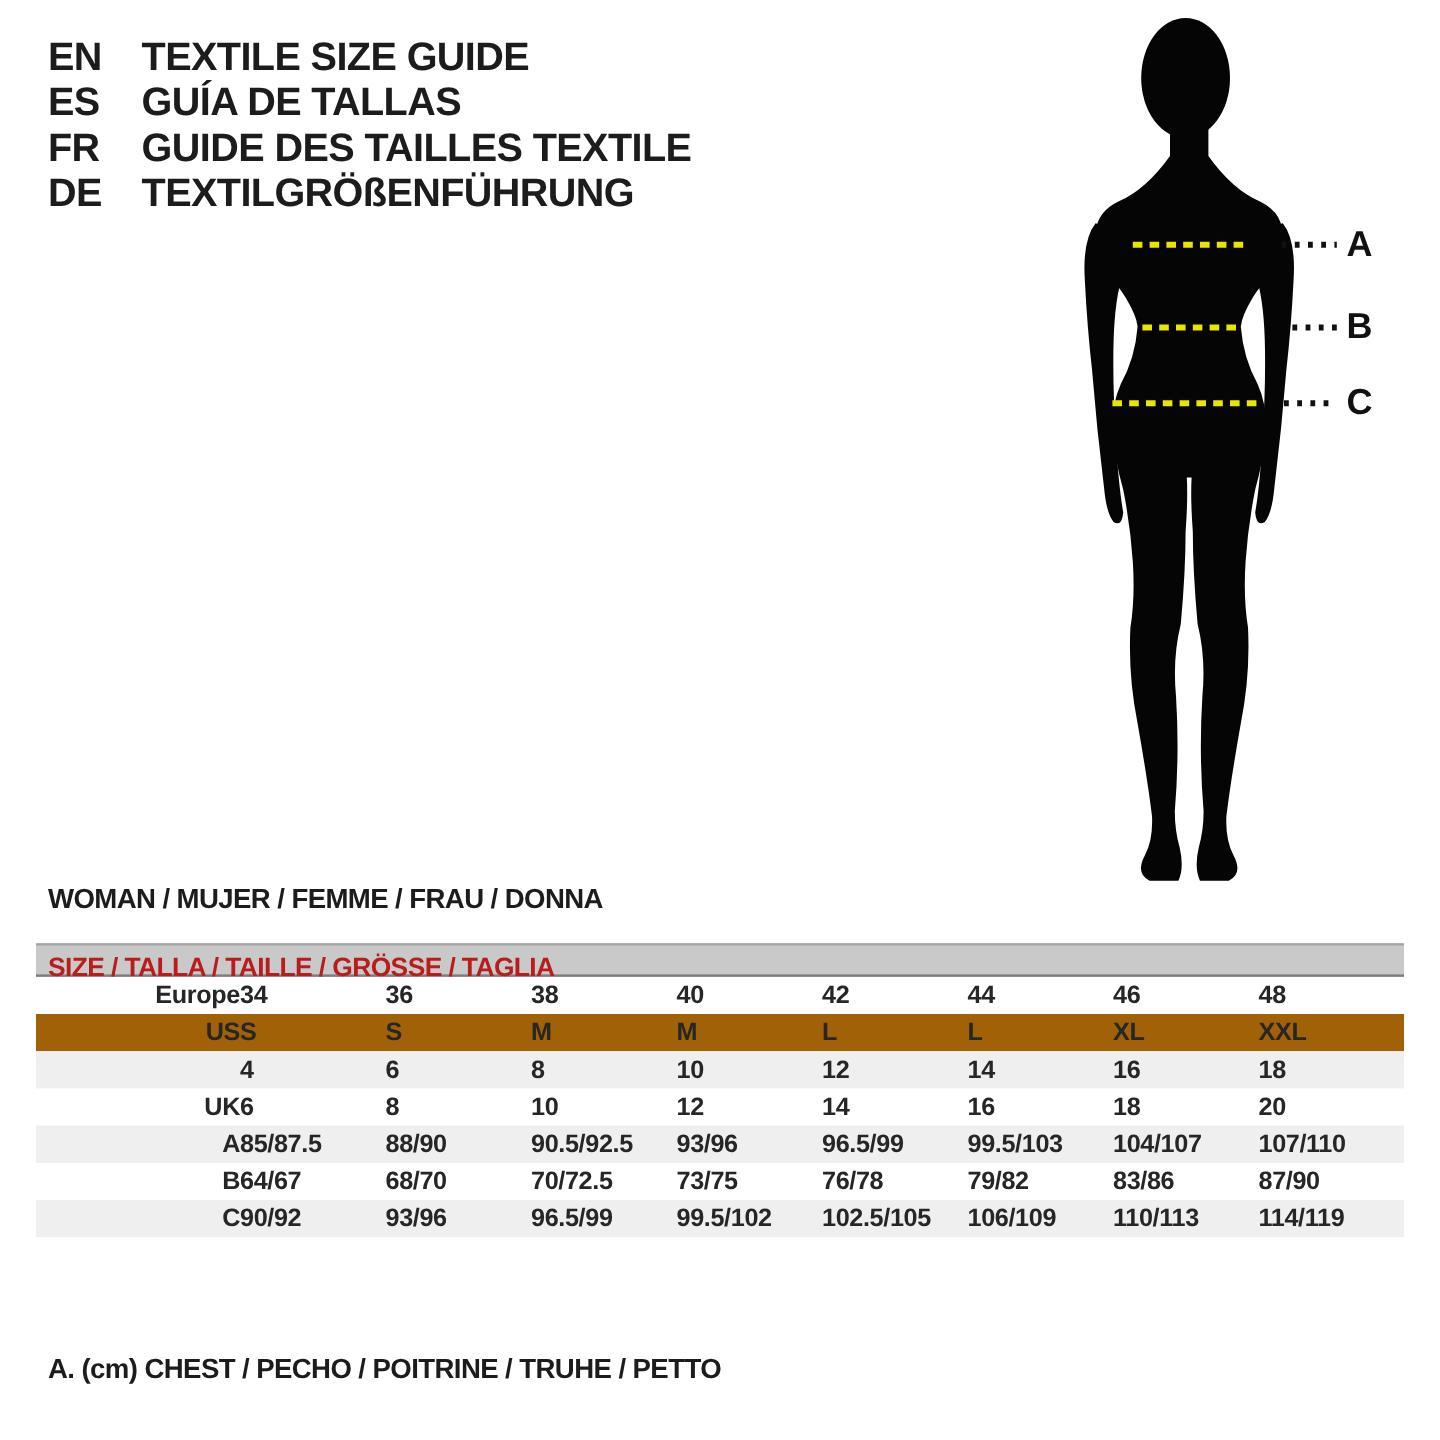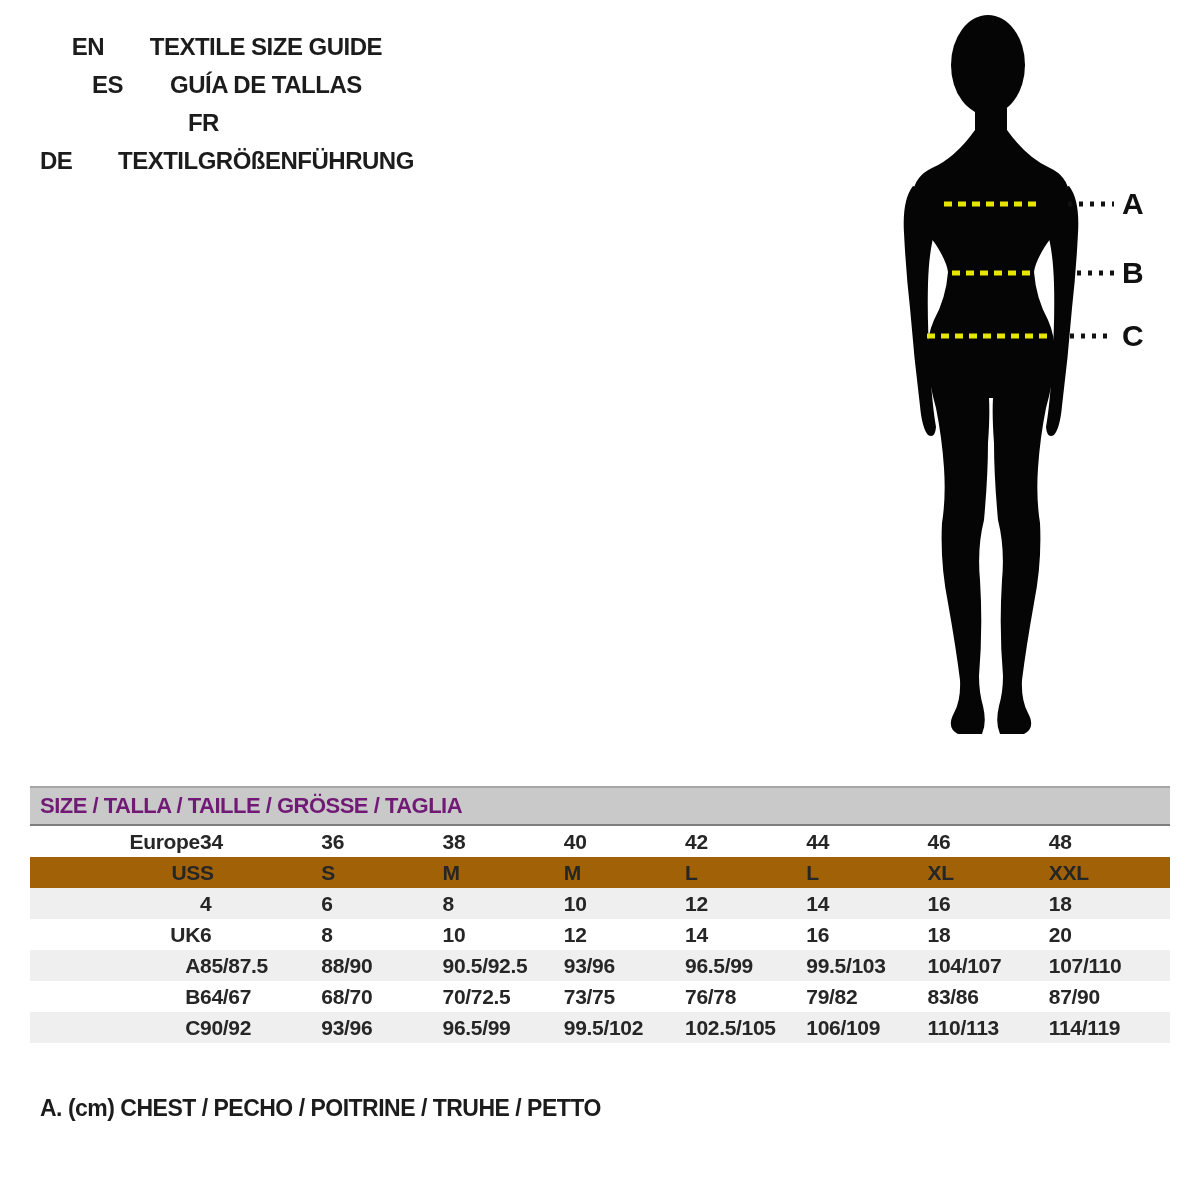--- a/index.html
+++ b/index.html
@@ -3,64 +3,65 @@
 <meta charset="utf-8">
 <style>
   html,body{margin:0;padding:0;background:#ffffff;}
   #canvas{
     position:relative;width:1200px;height:1200px;background:#ffffff;overflow:hidden;
     font-family:"Liberation Sans","DejaVu Sans",sans-serif;
     color:#1c1c1c;
   }
   
   .lang-block{position:absolute;left:40px;top:28px;}
-  .lang-row{display:flex;line-height:38px;font-size:24px;font-weight:bold;letter-spacing:-0.5px;justify-content:center;}
+  .lang-row{display:flex;line-height:38px;font-size:33px;font-weight:bold;letter-spacing:-0.5px;}
   .lang-code{width:78px;flex:0 0 78px;}
   .lang-label{white-space:nowrap;}
   
   .figure-wrap{position:absolute;left:880px;top:8px;width:250px;height:735px;}
   .measure-label{
     position:absolute;left:1122px;width:36px;text-align:left;
     font-size:30px;font-weight:bold;line-height:32px;color:#111;
   }
   
   .gender-title{position:absolute;left:40px;top:736px;font-size:23px;font-weight:bold;letter-spacing:-0.5px;white-space:nowrap;}
   
   .size-table{position:absolute;left:30px;top:786px;width:1140px;}
   .thead{
-    height:40px;line-height:36px;background:#c9c9c9;
+    height:28px;line-height:36px;background:#c9c9c9;
     border-top:2px solid #a6a6a6;border-bottom:2px solid #7d7d7d;
     box-sizing:border-box;padding-left:10px;
-    font-size:22px;font-weight:bold;letter-spacing:-0.5px;color:#701a75;
+    font-size:22px;font-weight:bold;letter-spacing:-0.5px;color:#b91c1c;
   }
   .trow{display:grid;grid-template-columns:170px repeat(8,1fr);height:31px;align-items:center;}
   .trow.shaded{background:#efefef;}
   .tcell{font-size:21px;font-weight:bold;letter-spacing:-0.3px;color:#262626;}
   .tcell.label{padding-left:10px;text-align:right;}
   .tcell.val{text-align:left;}
   
   .legend-block{position:absolute;left:40px;top:1092px;}
-  .legend-line{font-size:23px;font-weight:bold;line-height:32px;letter-spacing:-0.5px;white-space:nowrap;}
+  .legend-line{font-size:23px;font-weight:bold;line-height:32px;letter-spacing:-0.5px;white-space:nowrap;margin-top:32px;}
 </style>
 </head>
 <body>
 
 <div id="canvas">
 
   <div class="lang-block">
     <div class="lang-row">
       <span class="lang-code">EN</span>
       <span class="lang-label">TEXTILE SIZE GUIDE</span>
     </div>
     <div class="lang-row">
       <span class="lang-code">ES</span>
       <span class="lang-label">GUÍA DE TALLAS</span>
     </div>
     <div class="lang-row">
       <span class="lang-code">FR</span>
+      <span class="lang-label">GUIDE DES TAILLES TEXTILE</span>
     </div>
     <div class="lang-row">
       <span class="lang-code">DE</span>
       <span class="lang-label">TEXTILGRÖßENFÜHRUNG</span>
     </div>
   </div>
 
   <div class="figure-wrap">
     <svg width="250" height="735" viewBox="0 0 250 735" xmlns="http://www.w3.org/2000/svg">
       <ellipse class="sil" cx="108" cy="57" rx="37" ry="50" fill="#050505"></ellipse>
@@ -106,20 +107,21 @@
       <line class="ylw" x1="47" y1="328" x2="168" y2="328" stroke="#e6e600" stroke-width="5" stroke-dasharray="8 6"></line>
       <line class="blk" x1="188" y1="196" x2="234" y2="196" stroke="#111111" stroke-width="5" stroke-dasharray="4 7"></line>
       <line class="blk" x1="197" y1="265" x2="234" y2="265" stroke="#111111" stroke-width="5" stroke-dasharray="4 7"></line>
       <line class="blk" x1="190" y1="328" x2="234" y2="328" stroke="#111111" stroke-width="5" stroke-dasharray="4 7"></line>
     </svg>
   </div>
   <div class="measure-label" style="top:188px">A</div>
   <div class="measure-label" style="top:257px">B</div>
   <div class="measure-label" style="top:320px">C</div>
 
+  <div class="gender-title">WOMAN / MUJER / FEMME / FRAU / DONNA</div>
 
   <div class="size-table">
     <div class="thead" style="background: rgb(201, 201, 201);">SIZE / TALLA / TAILLE / GRÖSSE / TAGLIA</div>
     <div>
         <div class="trow">
           <div class="tcell label">Europe</div>
           <div class="tcell val">34</div>
           <div class="tcell val">36</div>
           <div class="tcell val">38</div>
           <div class="tcell val">40</div>

